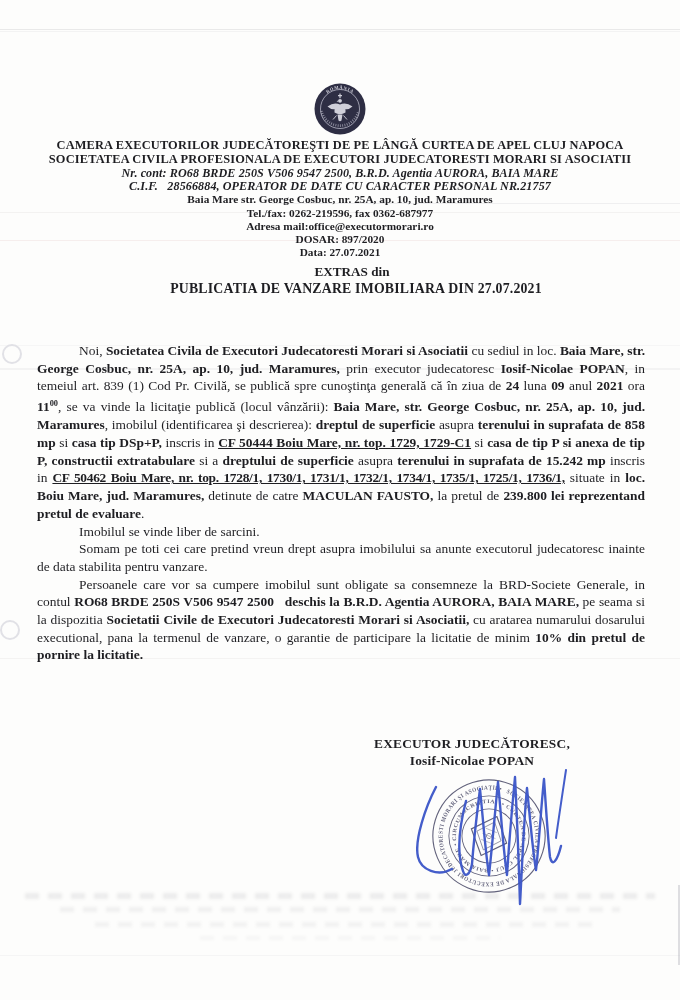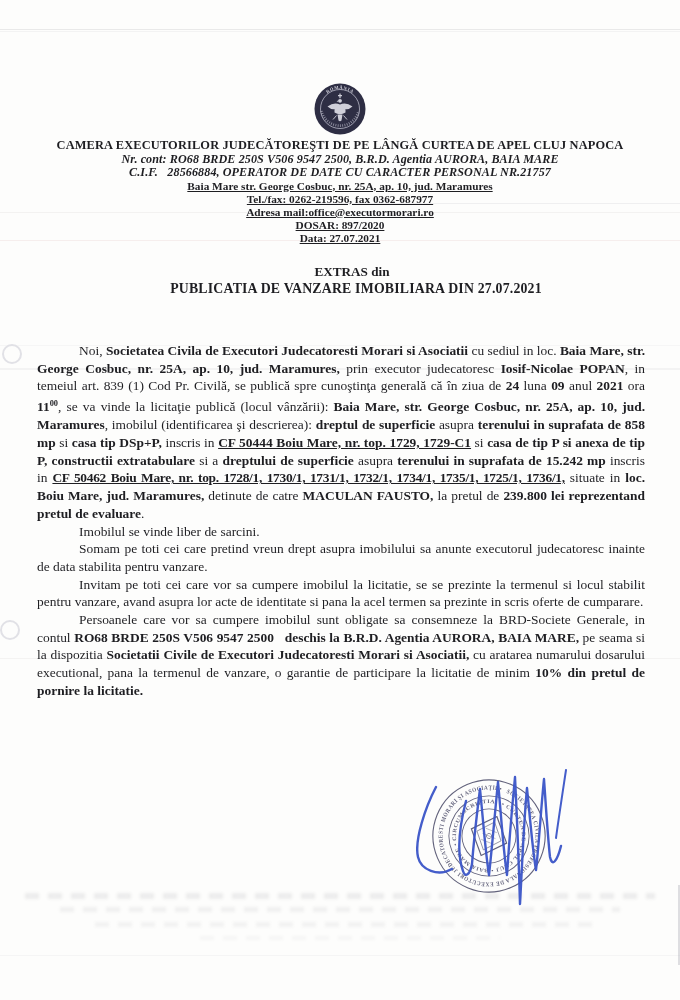--- a/index.html
+++ b/index.html
@@ -4,21 +4,21 @@
 <style>
   html,body{margin:0;padding:0;background:#ffffff;}
   .page{position:relative;width:680px;height:1000px;background:var(--paper,#fdfdfc);
         font-family:"Liberation Serif", serif;color:var(--ink,#1e1e22);overflow:hidden;}
 
   
   .letterhead{position:absolute;top:82px;left:0;width:100%;text-align:center;font-weight:bold;}
   .seal{display:block;margin:0 auto 3px auto;}
   .hl-a{font-size:12.4px;line-height:13.8px;letter-spacing:.15px;}
   .hl-b{font-size:12.1px;line-height:13.4px;letter-spacing:.1px;font-style:italic;}
-  .hl-c{font-size:11.3px;line-height:13.1px;text-decoration:underline;}
+  .hl-c{font-size:11.3px;line-height:13.1px;}
 
   
   .doc-title{position:absolute;top:264px;left:0;width:100%;text-align:center;font-weight:bold;padding-left:12px;}
   .doc-title .t1{font-size:13.2px;line-height:16px;}
   .doc-title .t2{font-size:13.8px;line-height:17px;letter-spacing:.2px;margin-left:8px;}
 
   
   .body-text{position:absolute;top:326px;left:37px;width:608px;
              font-size:13.45px;line-height:17.7px;text-align:justify;margin-top:16px;}
   .body-text p{margin:0;text-indent:42px;}
@@ -87,42 +87,46 @@
       <g fill="#d8d8e2" opacity=".95">
         <path d="M 29.4 11.5 h1.2 v1.6 h1.4 v1.2 h-1.4 v2 h-1.2 v-2 h-1.4 v-1.2 h1.4 z"></path>
         <circle cx="30" cy="18.8" r="1.9"></circle>
         <path d="M 28.2 18.6 l-1.7 .7 l1.8 .6 z"></path>
         <path d="M 17.5 24.5 Q 24 19.5 30 22.5 Q 36 19.5 42.5 24.5 Q 38.5 28 35.5 27 L 35.5 30.5 Q 30 34 24.5 30.5 L 24.5 27 Q 21.5 28 17.5 24.5 Z"></path>
         <path d="M 27.5 32.5 L 32.5 32.5 L 31.5 38.5 Q 30 40 28.5 38.5 Z"></path>
         <path d="M 26.5 33.5 L 23 37.5 M 33.5 33.5 L 37 37.5" stroke="#d8d8e2" stroke-width=".9" fill="none"></path>
       </g>
     </svg>
     <div class="hl-a">CAMERA EXECUTORILOR JUDECĂTOREŞTI DE PE LÂNGĂ CURTEA DE APEL CLUJ NAPOCA</div>
+    <div class="hl-a">SOCIETATEA CIVILA PROFESIONALA DE EXECUTORI JUDECATORESTI MORARI SI ASOCIATII</div>
     <div class="hl-b">Nr. cont: RO68 BRDE 250S V506 9547 2500, B.R.D. Agentia AURORA, BAIA MARE</div>
     <div class="hl-b">C.I.F.&nbsp;&nbsp;&nbsp;28566884, OPERATOR DE DATE CU CARACTER PERSONAL NR.21757</div>
     <div class="hl-c">Baia Mare str. George Cosbuc, nr. 25A, ap. 10, jud. Maramures</div>
     <div class="hl-c">Tel./fax: 0262-219596, fax 0362-687977</div>
     <div class="hl-c">Adresa mail:office@executormorari.ro</div>
     <div class="hl-c">DOSAR: 897/2020</div>
     <div class="hl-c">Data: 27.07.2021</div>
   </header>
 
   <div class="doc-title">
     <div class="t1">EXTRAS din</div>
     <div class="t2">PUBLICATIA DE VANZARE IMOBILIARA DIN 27.07.2021</div>
   </div>
 
   <main class="body-text">
     <p><span>Noi, </span><span style="font-weight: bold;">Societatea Civila de Executori Judecatoresti Morari si Asociatii</span><span> cu sediul in loc. </span><span style="font-weight: bold;">Baia Mare, str. George Cosbuc, nr. 25A, ap. 10, jud. Maramures,</span><span> prin executor judecatoresc </span><span style="font-weight: bold;">Iosif-Nicolae POPAN</span><span>, in temeiul art. 839 (1) Cod Pr. Civilă, se publică spre cunoştinţa generală că în ziua de </span><span style="font-weight: bold;">24</span><span> luna </span><span style="font-weight: bold;">09</span><span> anul </span><span style="font-weight: bold;">2021</span><span> ora </span><span style="font-weight: bold;">11</span><sup style="font-weight: bold;">00</sup><span>, se va vinde la licitaţie publică (locul vânzării): </span><span style="font-weight: bold;">Baia Mare, str. George Cosbuc, nr. 25A, ap. 10, jud. Maramures</span><span>, imobilul (identificarea şi descrierea): </span><span style="font-weight: bold;">dreptul de superficie</span><span> asupra </span><span style="font-weight: bold;">terenului in suprafata de 858 mp</span><span> si </span><span style="font-weight: bold;">casa tip DSp+P,</span><span> inscris in </span><span style="font-weight: bold; text-decoration: underline;">CF 50444 Boiu Mare, nr. top. 1729, 1729-C1</span><span> si </span><span style="font-weight: bold;">casa de tip P si anexa de tip P, constructii extratabulare</span><span> si a </span><span style="font-weight: bold;">dreptului de superficie</span><span> asupra </span><span style="font-weight: bold;">terenului in suprafata de 15.242 mp</span><span> inscris in </span><span style="font-weight: bold; text-decoration: underline; letter-spacing: -0.3px;">CF 50462 Boiu Mare, nr. top. 1728/1, 1730/1, 1731/1, 1732/1, 1734/1, 1735/1, 1725/1, 1736/1,</span><span> situate in </span><span style="font-weight: bold;">loc. Boiu Mare, jud. Maramures,</span><span> detinute de catre </span><span style="font-weight: bold;">MACULAN FAUSTO,</span><span> la pretul de </span><span style="font-weight: bold;">239.800 lei reprezentand pretul de evaluare</span><span>.</span></p>
     <p><span>Imobilul se vinde liber de sarcini.</span></p>
     <p><span>Somam pe toti cei care pretind vreun drept asupra imobilului sa anunte executorul judecatoresc inainte de data stabilita pentru vanzare.</span></p>
-    <p><span>Invitam pe toti cei care vor sa cumpere imobilul la licitatie, se se prezinte la termenul si locul stabilit pentru vanzare, avand asupra lor acte de identitate si pana la acel termen sa prezinte in scris oferte de cumparare.</span></p>
     <p><span>Persoanele care vor sa cumpere imobilul sunt obligate sa consemneze la BRD-Societe Generale, in contul </span><span style="font-weight: bold;">RO68 BRDE 250S V506 9547 2500</span><span>&nbsp;&nbsp;&nbsp;</span><span style="font-weight: bold;">deschis la B.R.D. Agentia AURORA, BAIA MARE,</span><span> pe seama si la dispozitia </span><span style="font-weight: bold;">Societatii Civile de Executori Judecatoresti Morari si Asociatii,</span><span> cu aratarea numarului dosarului executional, pana la termenul de vanzare, o garantie de participare la licitatie de minim </span><span style="font-weight: bold;">10% din pretul de pornire la licitatie.</span></p>
   </main>
 
+  <div class="sig-block">
+    <div>EXECUTOR JUDECĂTORESC,</div>
+    <div>Iosif-Nicolae POPAN</div>
+  </div>
 
   <svg class="stamp-sig" width="190" height="155" viewBox="0 0 190 155">
     <g style="opacity:.8" transform="rotate(22 94 78)">
       <circle cx="94" cy="78" r="56" fill="none" style="stroke:var(--stamp-ink,#3c3c5c)" stroke-width="1.1"></circle>
       <circle cx="94" cy="78" r="40" fill="none" style="stroke:var(--stamp-ink,#3c3c5c)" stroke-width=".9"></circle>
       <circle cx="94" cy="78" r="27" fill="none" style="stroke:var(--stamp-ink,#3c3c5c)" stroke-width=".9"></circle>
       <path id="stampOuter" d="M 94 31.5 a 46.5 46.5 0 1 1 -0.01 0" fill="none"></path>
       <path id="stampInner" d="M 94 45 a 33 33 0 1 1 -0.01 0" fill="none"></path>
       <text font-size="6" letter-spacing=".5" font-weight="bold" style="fill:var(--stamp-ink,#3c3c5c)" textLength="286" lengthAdjust="spacingAndGlyphs">
         <textPath href="#stampOuter">SOCIETATEA CIVILA PROFESIONALA DE EXECUTORI JUDECATORESTI MORARI ŞI ASOCIAŢII •</textPath>

